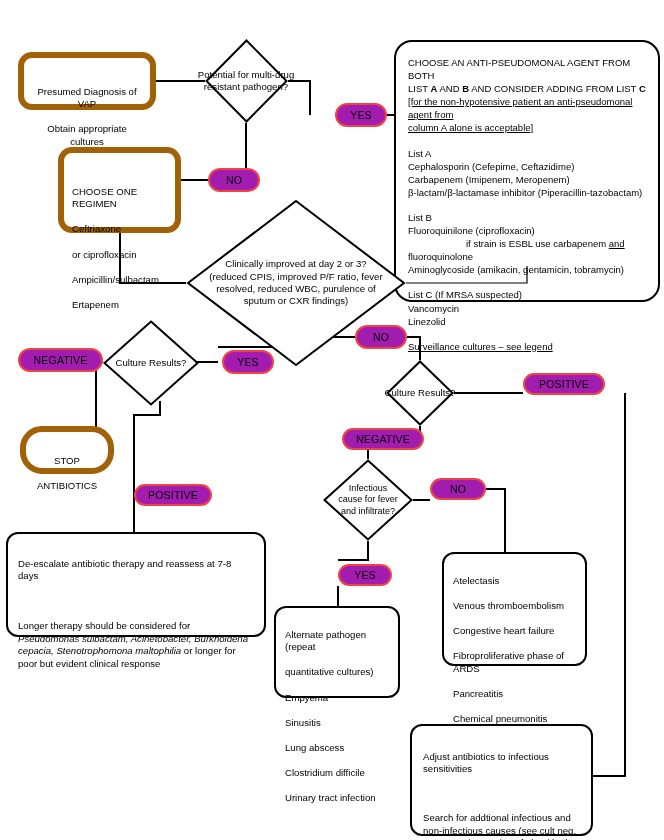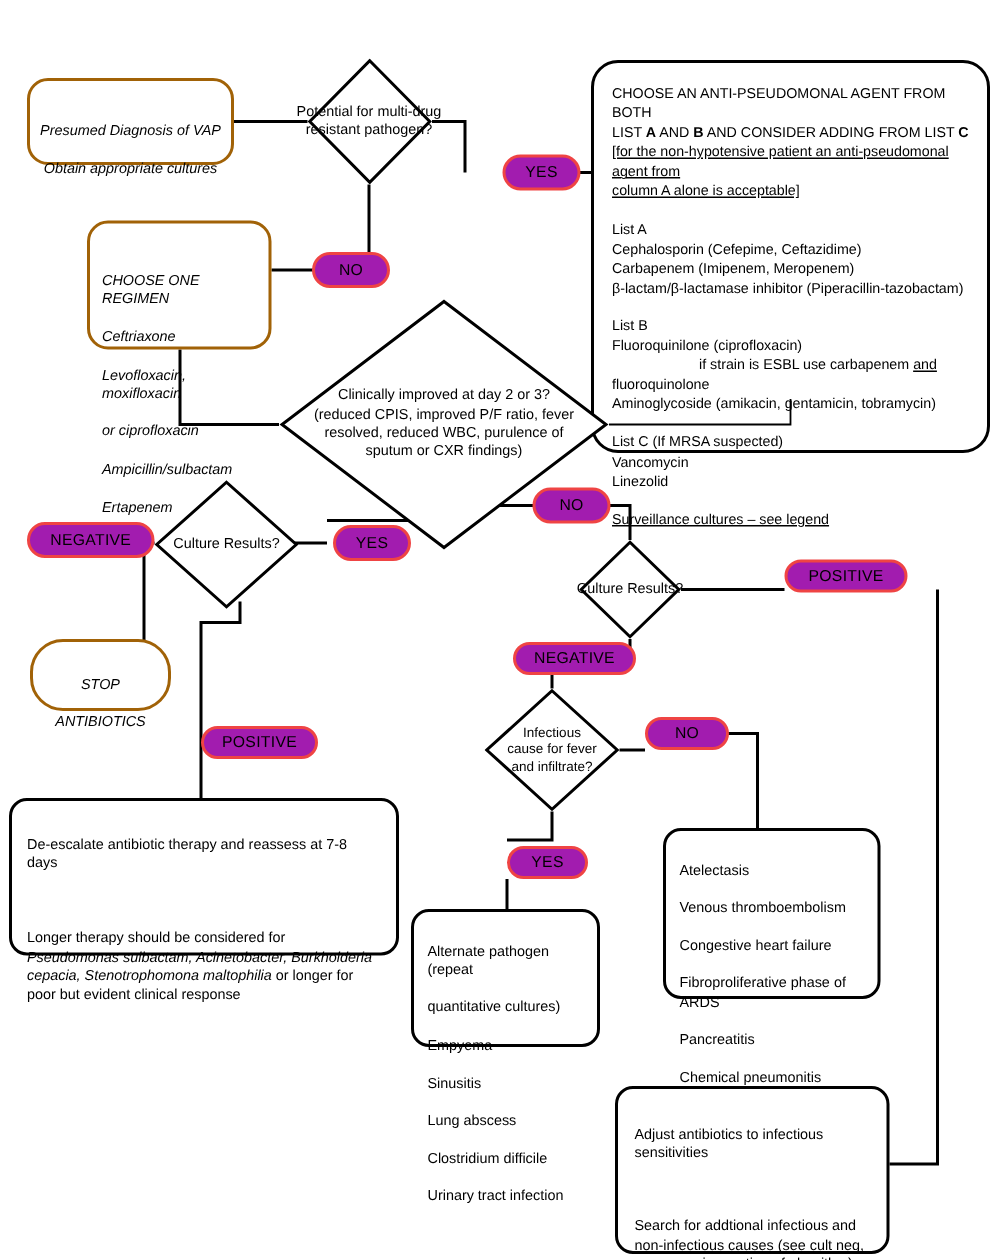--- a/index.html
+++ b/index.html
@@ -3,21 +3,21 @@
 <meta charset="utf-8">
 <style>
   html,body{margin:0;padding:0;background:#fff;}
   body{font-family:"Liberation Sans", sans-serif;}
   #canvas{position:relative;width:664px;height:840px;background:#ffffff;overflow:hidden;}
   svg.lines{position:absolute;left:0;top:0;width:664px;height:840px;pointer-events:none;}
 
   .node{position:absolute;box-sizing:border-box;background:#fff;}
 
   
-  .rrect{border:2px solid #a16207;border-radius:14px;font-style:italic;}
+  .rrect{border:6px solid #a16207;border-radius:14px;}
   
   .srect{border:2px solid #000;border-radius:12px;}
   
   .bigpanel{border:2.5px solid #000;border-radius:18px;}
 
   
   .pill{border:2px solid #ef4444;border-radius:999px;display:flex;align-items:center;
         justify-content:center;background:#a21caf;font-size:10.5px;letter-spacing:.2px;}
 
   
@@ -105,21 +105,20 @@
   </div>
 
   <div class="node pill" style="left:208px;top:168px;width:52px;height:24px;">
     <span>NO</span>
   </div>
 
   <div class="node rrect" style="left:58px;top:147px;width:123px;height:86px;">
     <div class="txt" style="padding:20px 8px;">
       <div>CHOOSE ONE REGIMEN</div>
       <div>Ceftriaxone</div>
-      <div>Levofloxacin, moxifloxacin</div>
       <div>or ciprofloxacin</div>
       <div>Ampicillin/sulbactam</div>
       <div>Ertapenem</div>
     </div>
   </div>
 
   <div class="node bigpanel" style="left:394px;top:4px;width:266px;height:262px;margin-top:36px;">
     <div class="panel-txt" style="padding:14px 12px 10px 12px;">
       <div>CHOOSE AN ANTI-PSEUDOMONAL AGENT FROM BOTH</div>
       <div>

